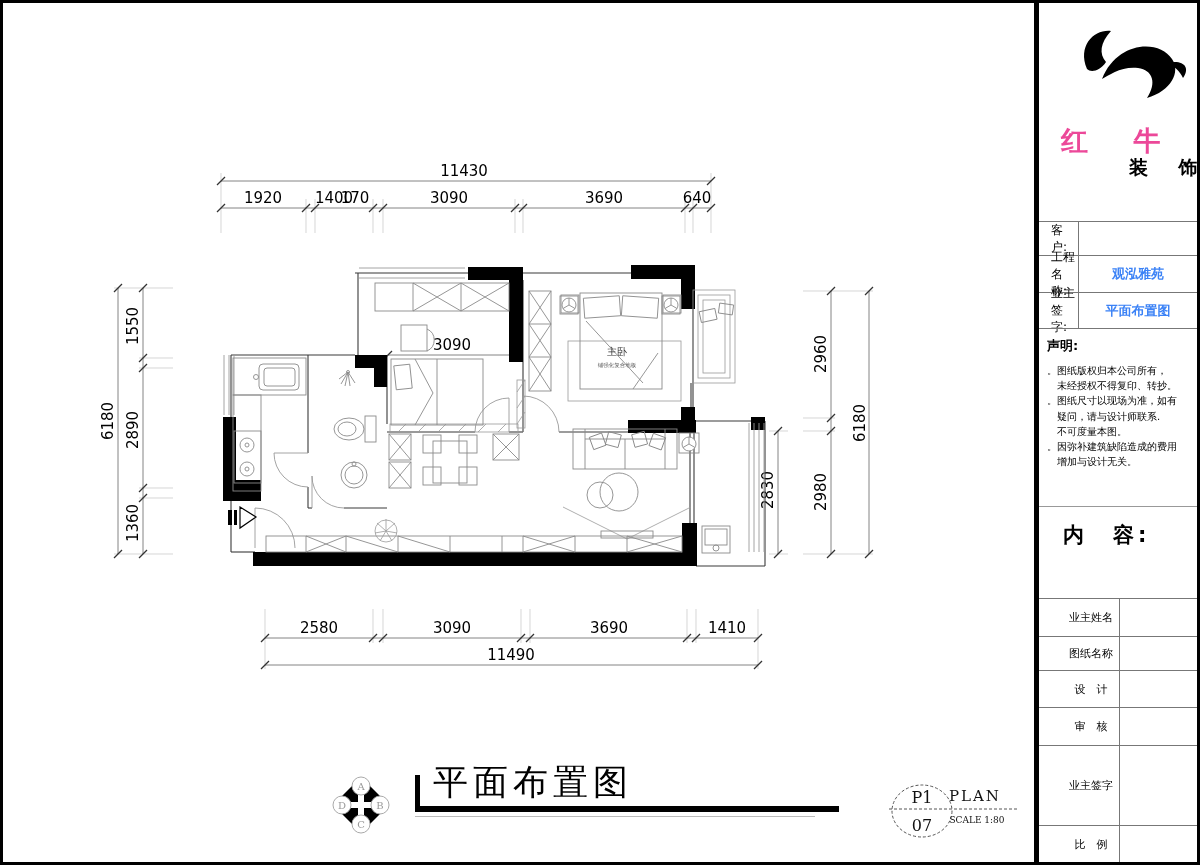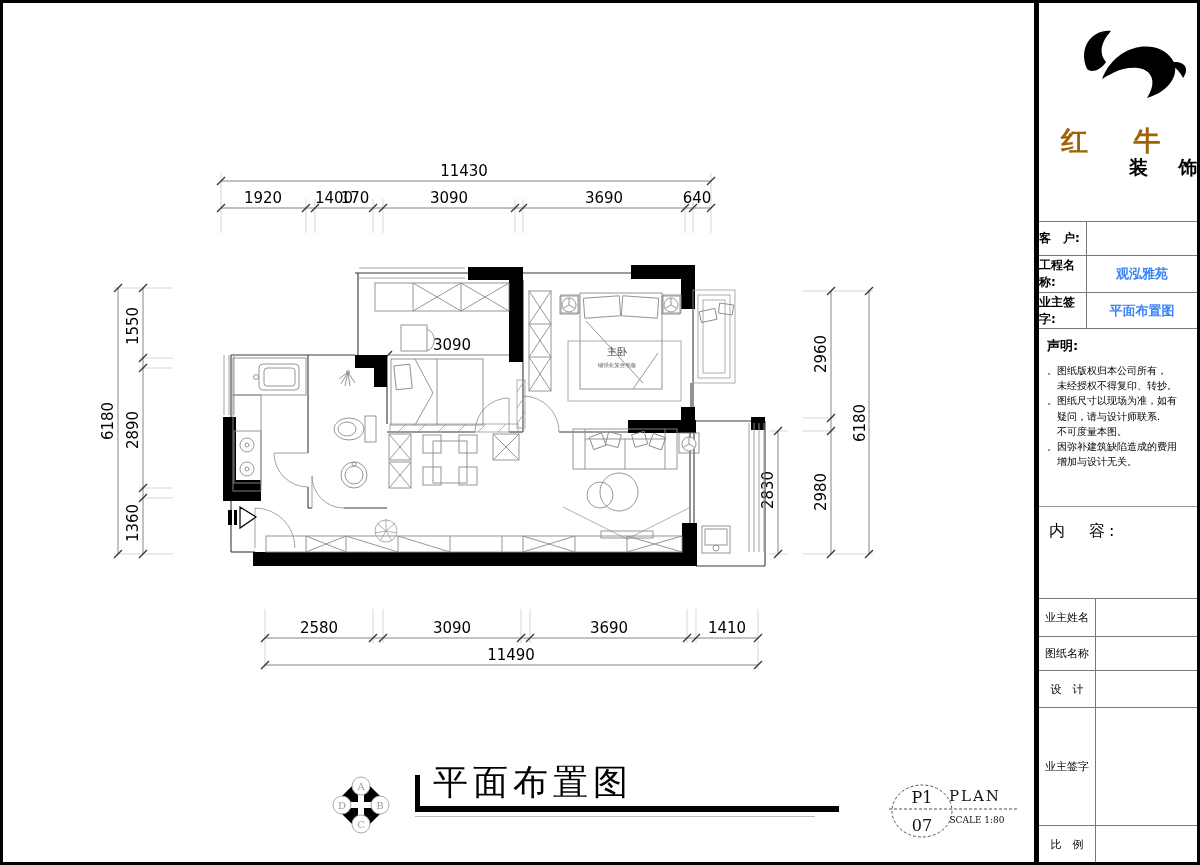--- a/index.html
+++ b/index.html
@@ -12,33 +12,33 @@
   .sheet-title{position:absolute;left:430px;top:756px;font-family:"DejaVu Serif",serif;
                font-size:35px;letter-spacing:5px;color:#000;white-space:nowrap;}
   .title-underline{position:absolute;left:412px;top:803px;width:424px;height:6px;background:#000;}
   .title-stub{position:absolute;left:412px;top:772px;width:5px;height:34px;background:#000;}
   .title-underline2{position:absolute;left:412px;top:813px;width:400px;height:1px;background:#bbb;}
   .sheetno{position:absolute;left:882px;top:768px;}
   
   .sidebar{position:absolute;right:0;top:0;width:163px;height:859px;border-left:5px solid #000;
            box-sizing:border-box;display:flex;flex-direction:column;background:#fff;}
   .logo-area{height:218px;position:relative;}
-  .logo-name{position:absolute;left:22px;top:120px;font-size:27px;font-weight:600;letter-spacing:18px;white-space:nowrap;color:#a16207;}
+  .logo-name{position:absolute;left:22px;top:120px;font-size:27px;font-weight:600;letter-spacing:18px;white-space:nowrap;color:#ec4899;}
   .logo-suffix{position:absolute;left:90px;top:152px;font-size:19px;font-weight:600;letter-spacing:12px;white-space:nowrap;color:#000;}
   .frow{display:flex;border-top:1px solid #777;}
-  .frow .lab{width:48px;border-right:1px solid #777;font-size:12px;font-weight:700;
-             display:flex;align-items:center;padding-left:0;box-sizing:border-box;color:#000;}
+  .frow .lab{width:40px;border-right:1px solid #777;font-size:12px;font-weight:400;
+             display:flex;align-items:center;padding-left:12px;box-sizing:border-box;color:#000;}
   .frow .val{flex:1;display:flex;align-items:center;justify-content:center;font-size:13px;font-weight:600;color:#3b82f6;}
   .r1{height:33px}.r2{height:36px}.r3{height:35px}
   .statement{border-top:1px solid #777;height:178px;padding:8px 6px 0 8px;box-sizing:border-box;}
   .statement .st-title{font-size:13px;font-weight:600;margin-bottom:8px;}
   .statement .st-line{font-size:10px;line-height:1.52;white-space:pre-wrap;color:#000;}
-  .content{border-top:1px solid #999;height:92px;padding:14px 0 0 10px;box-sizing:border-box;
-           font-size:16px;font-weight:400;letter-spacing:4px;}
-  .brow{display:flex;border-top:1px solid #777;}
+  .content{border-top:1px solid #999;height:92px;padding:14px 0 0 24px;box-sizing:border-box;
+           font-size:21px;font-weight:700;letter-spacing:4px;}
+  .brow{display:flex;border-top:1px solid #777;padding-left:24px;}
   .brow .lab{width:56px;border-right:1px solid #777;font-size:11px;display:flex;align-items:center;
              justify-content:center;text-align:center;color:#000;}
   .brow .val{flex:1;}
   .b1{height:37px}.b2{height:33px}.b3{height:36px}.b4{height:37px}.b5{height:37px}.b6{height:36px}.b7{flex:1;}
   
   .tk{stroke:#333;stroke-width:1.3;}
   .dimline{stroke:#777;stroke-width:0.9;}
   .ext{stroke:#c4c4c4;stroke-width:0.7;}
   .dimtxt{font-family:"DejaVu Sans",sans-serif;font-size:15px;fill:#000;}
   .thin{stroke:#3a3a3a;stroke-width:1.1;fill:none;}
@@ -497,20 +497,24 @@
       <div class="val"></div>
     </div>
     <div class="brow b2">
       <div class="lab">图纸名称</div>
       <div class="val"></div>
     </div>
     <div class="brow b3">
       <div class="lab">设　计</div>
       <div class="val"></div>
     </div>
+    <div class="brow b4">
+      <div class="lab">审　核</div>
+      <div class="val"></div>
+    </div>
     <div class="brow b7">
       <div class="lab">业主签字</div>
       <div class="val"></div>
     </div>
     <div class="brow b6">
       <div class="lab">比　例</div>
       <div class="val"></div>
     </div>
   </div>
 </div>

